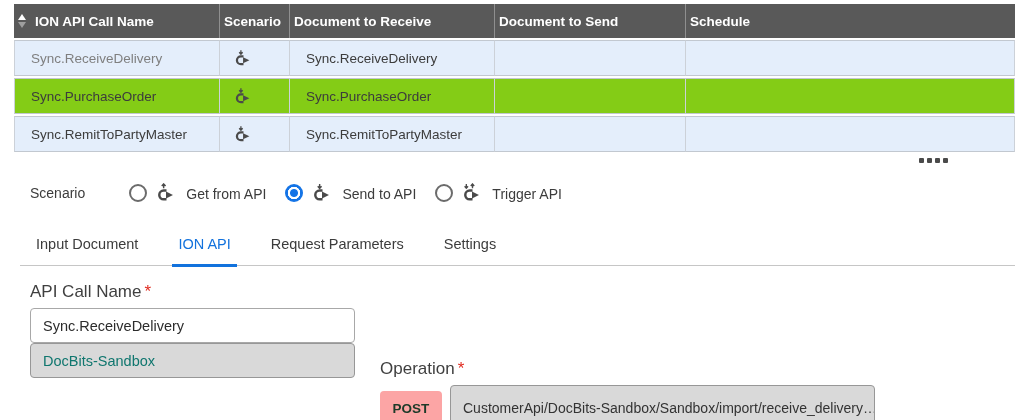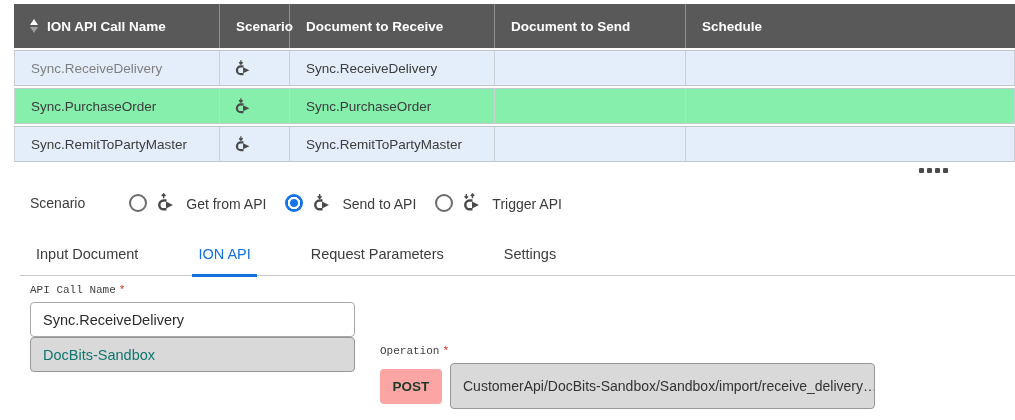--- a/index.html
+++ b/index.html
@@ -8,32 +8,32 @@
     width:1015px; height:420px; overflow:hidden;
     background:#fff; font-family:"Liberation Sans", sans-serif;
     color:#3c3c3c;
   }
 
   
   .grid-wrap { margin:2px 0 0 14px; width:1001px; }
   table.grid { border-collapse:separate; border-spacing:0 2px; width:1001px; table-layout:fixed; }
   .grid th {
     background:#595959; color:#fff; font-size:13.5px; font-weight:bold;
-    text-align:left; height:44px; padding:0 0 0 16px;
+    text-align:left; height:34px; padding:0 0 0 4px;
     border-right:1px solid #8f8f8f;
   }
   .grid th:last-child { border-right:none; }
   .grid th .th-inner { display:flex; align-items:center; gap:9px; }
   .sort-stack { display:inline-flex; flex-direction:column; gap:2px; }
   .tri-up { width:0; height:0; border-left:4.5px solid transparent; border-right:4.5px solid transparent; border-bottom:6px solid #ffffff; }
   .tri-down { width:0; height:0; border-left:4.5px solid transparent; border-right:4.5px solid transparent; border-top:6px solid #9e9e9e; }
   .grid td {
     height:36px; font-size:13.5px; padding:0 0 0 16px;
     border-top:1px solid #c2c8d0; border-bottom:1px solid #c2c8d0; border-right:1px solid #ccd1d8;
-    background:#86efac; color:#3c3c3c; overflow:hidden; white-space:nowrap;
+    background:#84cc16; color:#3c3c3c; overflow:hidden; white-space:nowrap;
   }
   .grid td:first-child { border-left:1px solid #ccd1d8; }
   .grid td:last-child { border-right:1px solid #ccd1d8; }
   .grid tr.alt td { background:#e4eefb; }
   .grid tr.dim td.namecell { color:#7f7f7f; }
   .scen-cell { padding-left:14px !important; }
 
   .grip { display:flex; gap:3px; margin:4px 0 0 919px; cursor:row-resize; }
   .grip i { width:5px; height:5px; background:#4a4a4a; border-radius:1px; display:block; }
 
@@ -42,27 +42,27 @@
   .scenario-caption { margin-right:44px; color:#3c3c3c; }
   .radio-opt { display:flex; align-items:flex-end; gap:9px; margin-right:19px; cursor:pointer; }
   .radio { width:18px; height:18px; border-radius:50%; border:2px solid #6b6b6b; background:#fff; flex:0 0 auto; }
   .radio.sel {
     border:none;
     background:radial-gradient(circle at center, #1474e6 0 3.5px, #ffffff 4.5px 6px, #1474e6 6.5px 9px);
   }
   .api-ico { flex:0 0 auto; display:block; }
 
   
-  .tabbar { display:flex; gap:48px; margin:24px 0 0 20px; width:995px; border-bottom:1px solid #c6c6c6; padding-left:10px; }
+  .tabbar { display:flex; gap:28px; margin:24px 0 0 20px; width:995px; border-bottom:1px solid #c6c6c6; padding-left:10px; }
   .tab { padding:10px 6px 12px; font-size:14.5px; color:#3c3c3c; border-bottom:3px solid transparent; margin-bottom:-2px; cursor:pointer; white-space:nowrap; }
   .tab.active { color:#1272dd; border-bottom-color:#1272dd; }
 
   
   .form { margin-left:30px; }
-  .f-label { font-size:11px; color:#3f3f3f; margin:8px 0 6px;font-family:Liberation Mono, monospace; }
+  .f-label { font-size:17px; color:#3f3f3f; margin:16px 0 6px; }
   .req { color:#e02b20; margin-left:3px; }
   .txt {
     width:325px; height:35px; border:1px solid #a8a8a8; border-radius:4px;
     padding:0 12px; font-size:14.5px; color:#2c2c2c; background:#fff;
     font-family:"Liberation Sans", sans-serif; display:flex; align-items:center;
   }
   .txt.disabled { background:#d9d9d9; border-color:#979797; color:#0f766e; }
   .row2 { display:flex; align-items:flex-start; }
   .col-op { margin-left:25px; }
   .op-line { display:flex; align-items:center; }

